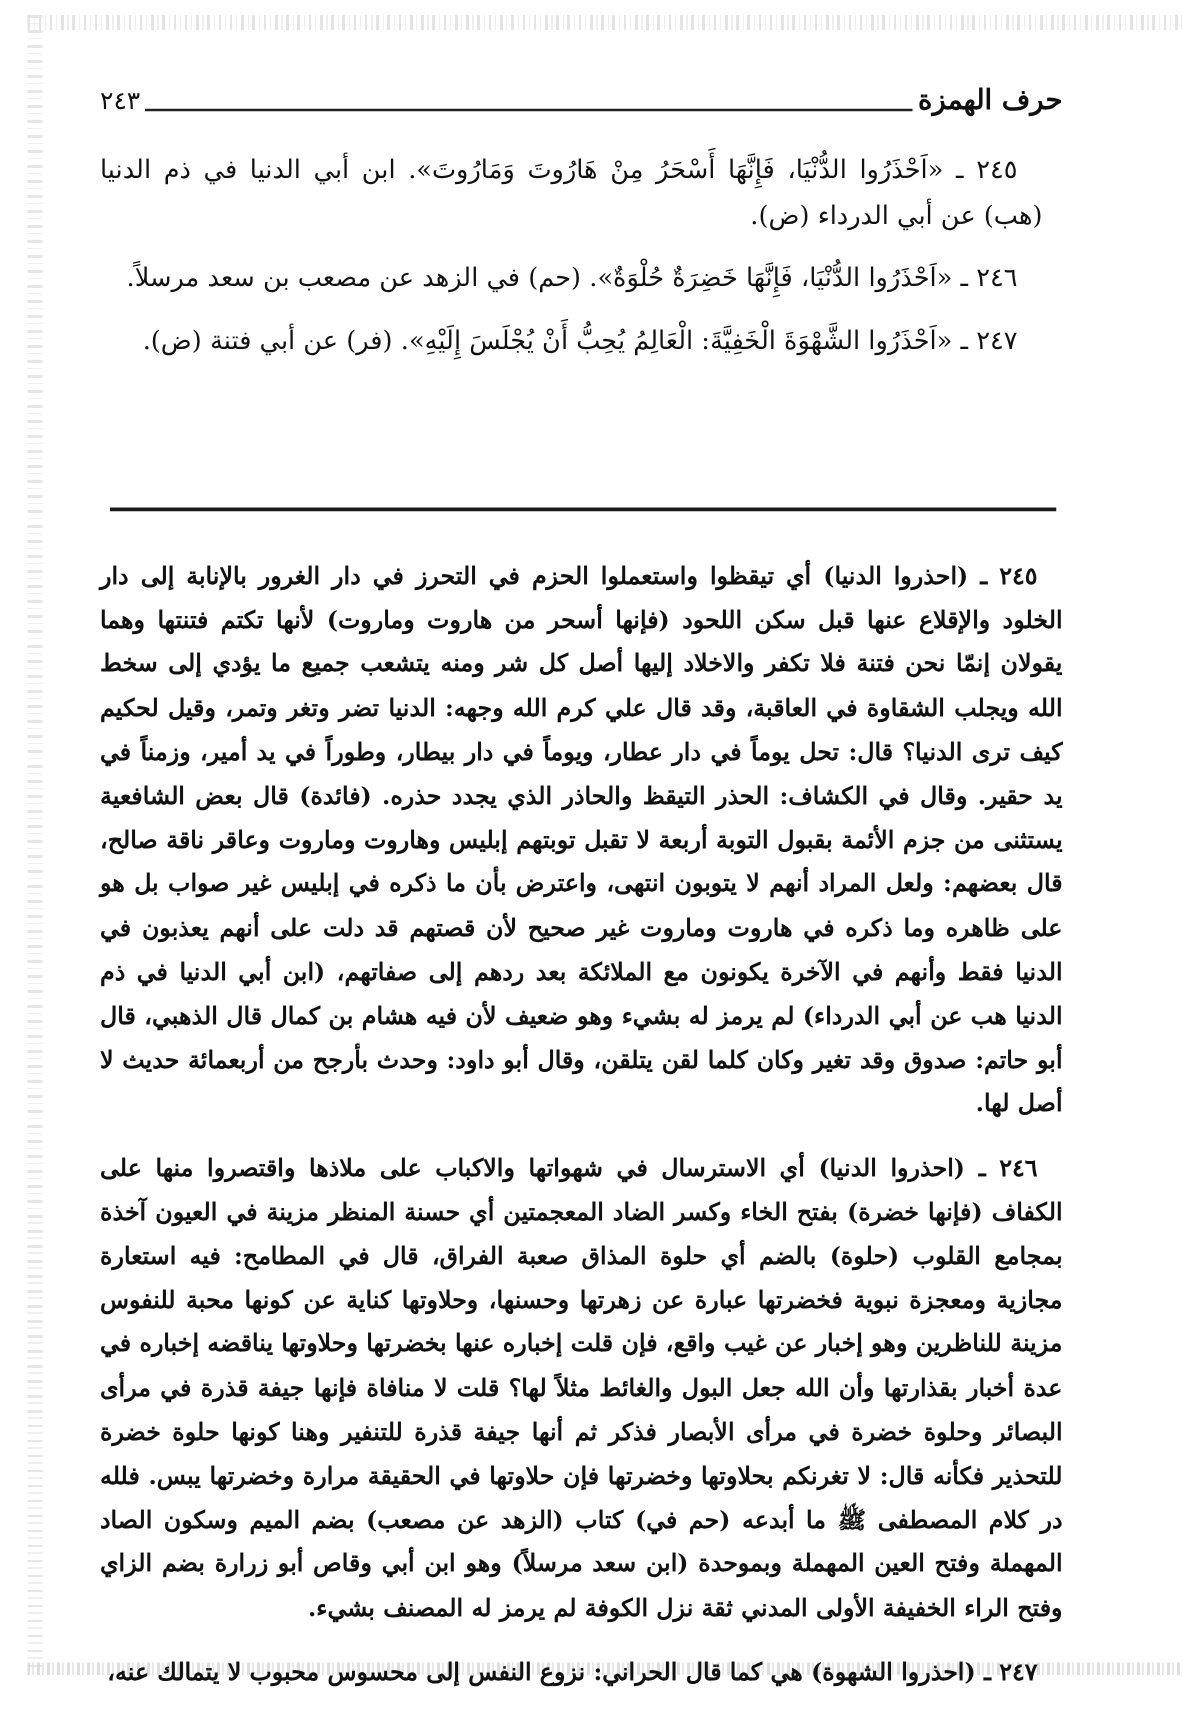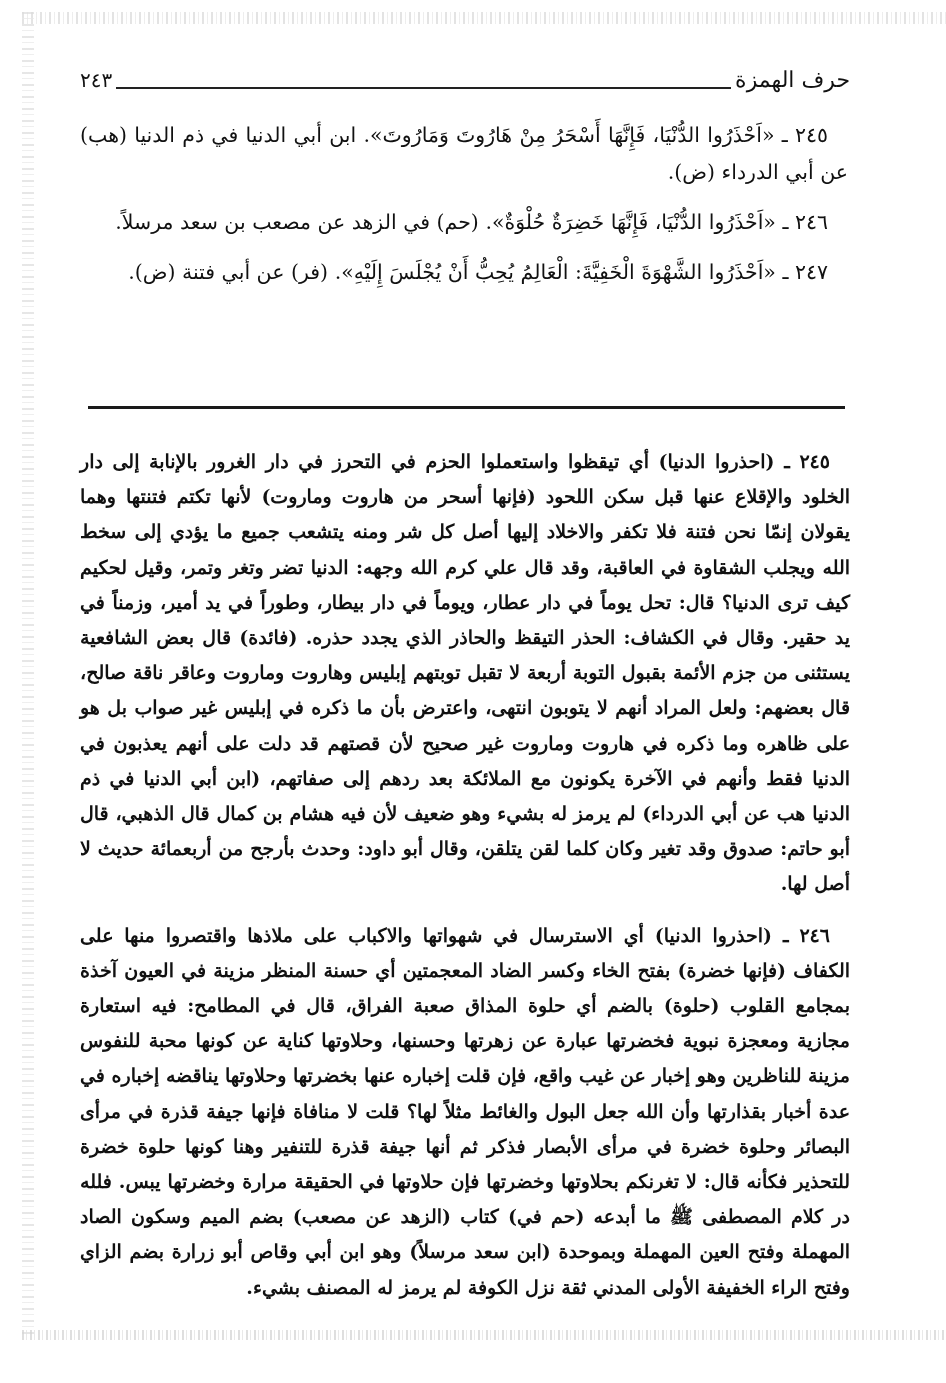--- a/index.html
+++ b/index.html
@@ -45,21 +45,21 @@
     top: 8px;
     left: 0;
     width: 770px;
     height: 30px;
     display: flex;
     align-items: flex-end;
     direction: rtl;
   }
   .header-title {
     font-size: 22px;
-    font-weight: normal;
+    font-weight: bold;
     white-space: nowrap;
     line-height: 26px;
   }
   .header-rule {
     flex: 1;
     height: 0;
     border-bottom: 2px solid #222;
     margin: 0 4px 4px 4px;
   }
   .header-page-number {
@@ -74,21 +74,21 @@
     position: absolute;
     top: 62px;
     left: 0;
     width: 770px;
     direction: rtl;
     text-align: justify;
     font-size: 20.5px;
     line-height: 37px;
   }
   .matn p {
-    margin: 0 2px 13px 0;
+    margin: 0 16px 13px 0;
     text-indent: 20px;
   }
   .matn .hadith-text {
     font-weight: normal;
   }
 
   .section-rule {
     position: absolute;
     left: 8px;
     top: 351px;
@@ -160,15 +160,20 @@
     <p>
       <span class="entry-num">٢٤٥</span>
       <span>ـ</span>
       <span>(احذروا الدنيا) أي تيقظوا واستعملوا الحزم في التحرز في دار الغرور بالإنابة إلى دار الخلود والإقلاع عنها قبل سكن اللحود (فإنها أسحر من هاروت وماروت) لأنها تكتم فتنتها وهما يقولان إنمّا نحن فتنة فلا تكفر والاخلاد إليها أصل كل شر ومنه يتشعب جميع ما يؤدي إلى سخط الله ويجلب الشقاوة في العاقبة، وقد قال علي كرم الله وجهه: الدنيا تضر وتغر وتمر، وقيل لحكيم كيف ترى الدنيا؟ قال: تحل يوماً في دار عطار، ويوماً في دار بيطار، وطوراً في يد أمير، وزمناً في يد حقير. وقال في الكشاف: الحذر التيقظ والحاذر الذي يجدد حذره. (فائدة) قال بعض الشافعية يستثنى من جزم الأئمة بقبول التوبة أربعة لا تقبل توبتهم إبليس وهاروت وماروت وعاقر ناقة صالح، قال بعضهم: ولعل المراد أنهم لا يتوبون انتهى، واعترض بأن ما ذكره في إبليس غير صواب بل هو على ظاهره وما ذكره في هاروت وماروت غير صحيح لأن قصتهم قد دلت على أنهم يعذبون في الدنيا فقط وأنهم في الآخرة يكونون مع الملائكة بعد ردهم إلى صفاتهم، (ابن أبي الدنيا في ذم الدنيا هب عن أبي الدرداء) لم يرمز له بشيء وهو ضعيف لأن فيه هشام بن كمال قال الذهبي، قال أبو حاتم: صدوق وقد تغير وكان كلما لقن يتلقن، وقال أبو داود: وحدث بأرجح من أربعمائة حديث لا أصل لها.</span>
     </p>
     <p>
       <span class="entry-num">٢٤٦</span>
       <span>ـ</span>
       <span>(احذروا الدنيا) أي الاسترسال في شهواتها والاكباب على ملاذها واقتصروا منها على الكفاف (فإنها خضرة) بفتح الخاء وكسر الضاد المعجمتين أي حسنة المنظر مزينة في العيون آخذة بمجامع القلوب (حلوة) بالضم أي حلوة المذاق صعبة الفراق، قال في المطامح: فيه استعارة مجازية ومعجزة نبوية فخضرتها عبارة عن زهرتها وحسنها، وحلاوتها كناية عن كونها محبة للنفوس مزينة للناظرين وهو إخبار عن غيب واقع، فإن قلت إخباره عنها بخضرتها وحلاوتها يناقضه إخباره في عدة أخبار بقذارتها وأن الله جعل البول والغائط مثلاً لها؟ قلت لا منافاة فإنها جيفة قذرة في مرأى البصائر وحلوة خضرة في مرأى الأبصار فذكر ثم أنها جيفة قذرة للتنفير وهنا كونها حلوة خضرة للتحذير فكأنه قال: لا تغرنكم بحلاوتها وخضرتها فإن حلاوتها في الحقيقة مرارة وخضرتها يبس. فلله در كلام المصطفى ﷺ ما أبدعه (حم في) كتاب (الزهد عن مصعب) بضم الميم وسكون الصاد المهملة وفتح العين المهملة وبموحدة (ابن سعد مرسلاً) وهو ابن أبي وقاص أبو زرارة بضم الزاي وفتح الراء الخفيفة الأولى المدني ثقة نزل الكوفة لم يرمز له المصنف بشيء.</span>
     </p>
+    <p>
+      <span class="entry-num">٢٤٧</span>
+      <span>ـ</span>
+      <span>(احذروا الشهوة) هي كما قال الحراني: نزوع النفس إلى محسوس محبوب لا يتمالك عنه،</span>
+    </p>
   </div>
 
 </div>
 
 </body></html>

